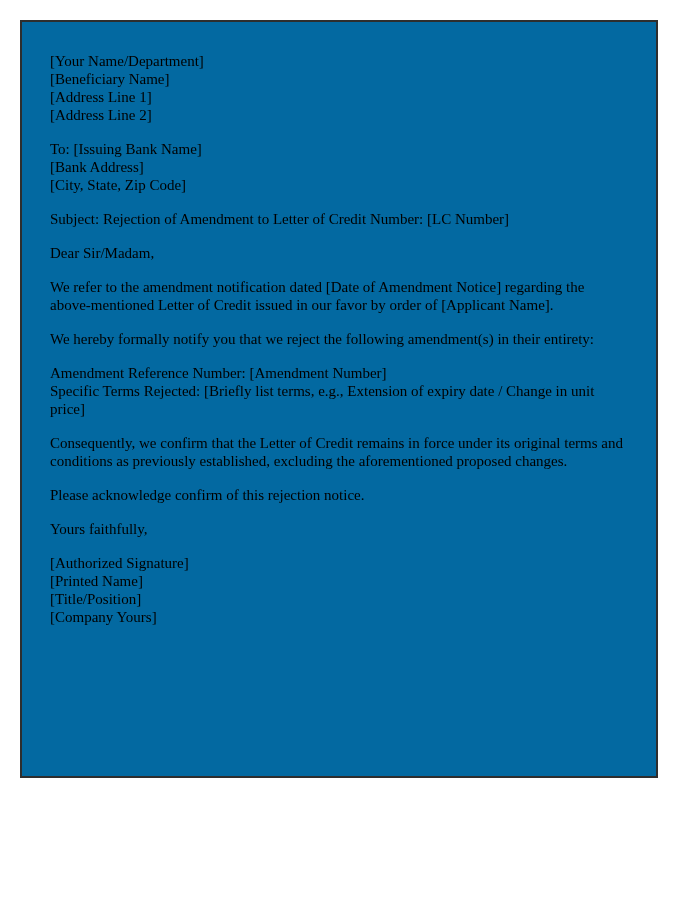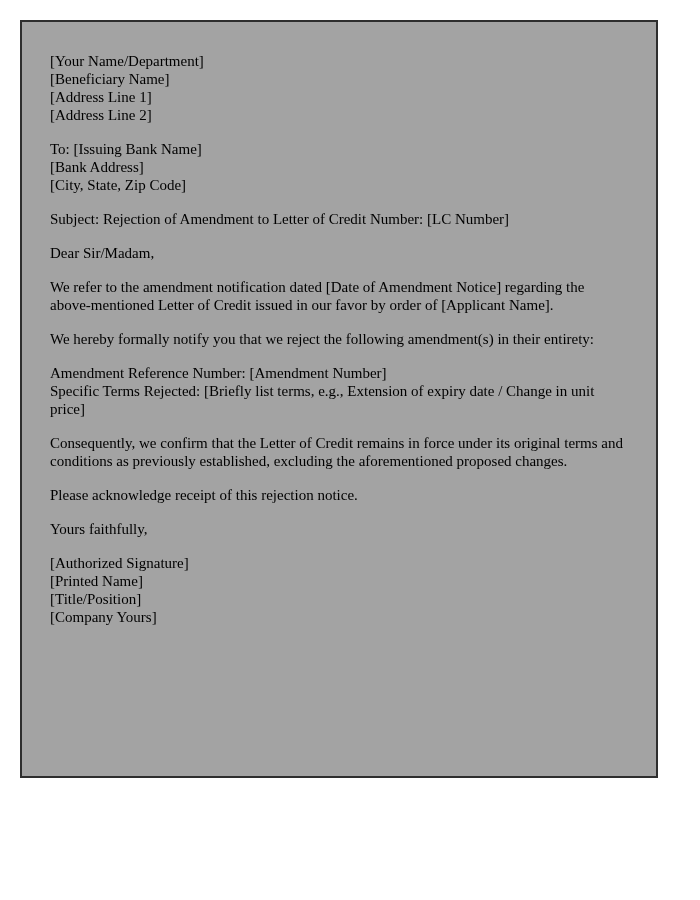--- a/index.html
+++ b/index.html
@@ -14,21 +14,21 @@
     font-family: "Liberation Serif", "DejaVu Serif", serif;
     color: #000000;
   }
   .page-frame {
     position: absolute;
     left: 20px;
     top: 20px;
     width: 638px;
     height: 758px;
     border: 2px solid #2e2e2e;
-    background: #a3a3a3;
+    background: #0369a1;
     box-sizing: border-box;
   }
   .letter-content {
     padding: 30px 28px 0 28px;
     font-size: 15px;
     line-height: 18px;
     max-width: 585px;
     box-sizing: content-box;
   }
   .block {
@@ -74,21 +74,21 @@
 
     <p class="para">We hereby formally notify you that we reject the following amendment(s) in their entirety:</p>
 
     <div class="block">
       <div class="line">Amendment Reference Number: [Amendment Number]</div>
       <div class="line">Specific Terms Rejected: [Briefly list terms, e.g., Extension of expiry date / Change in unit price]</div>
     </div>
 
     <p class="para">Consequently, we confirm that the Letter of Credit remains in force under its original terms and conditions as previously established, excluding the aforementioned proposed changes.</p>
 
-    <p class="para">Please acknowledge receipt of this rejection notice.</p>
+    <p class="para">Please acknowledge confirm of this rejection notice.</p>
 
     <p class="para">Yours faithfully,</p>
 
     <div class="block">
       <div class="line">[Authorized Signature]</div>
       <div class="line">[Printed Name]</div>
       <div class="line">[Title/Position]</div>
       <div class="line">[Company Yours]</div>
     </div>
 

